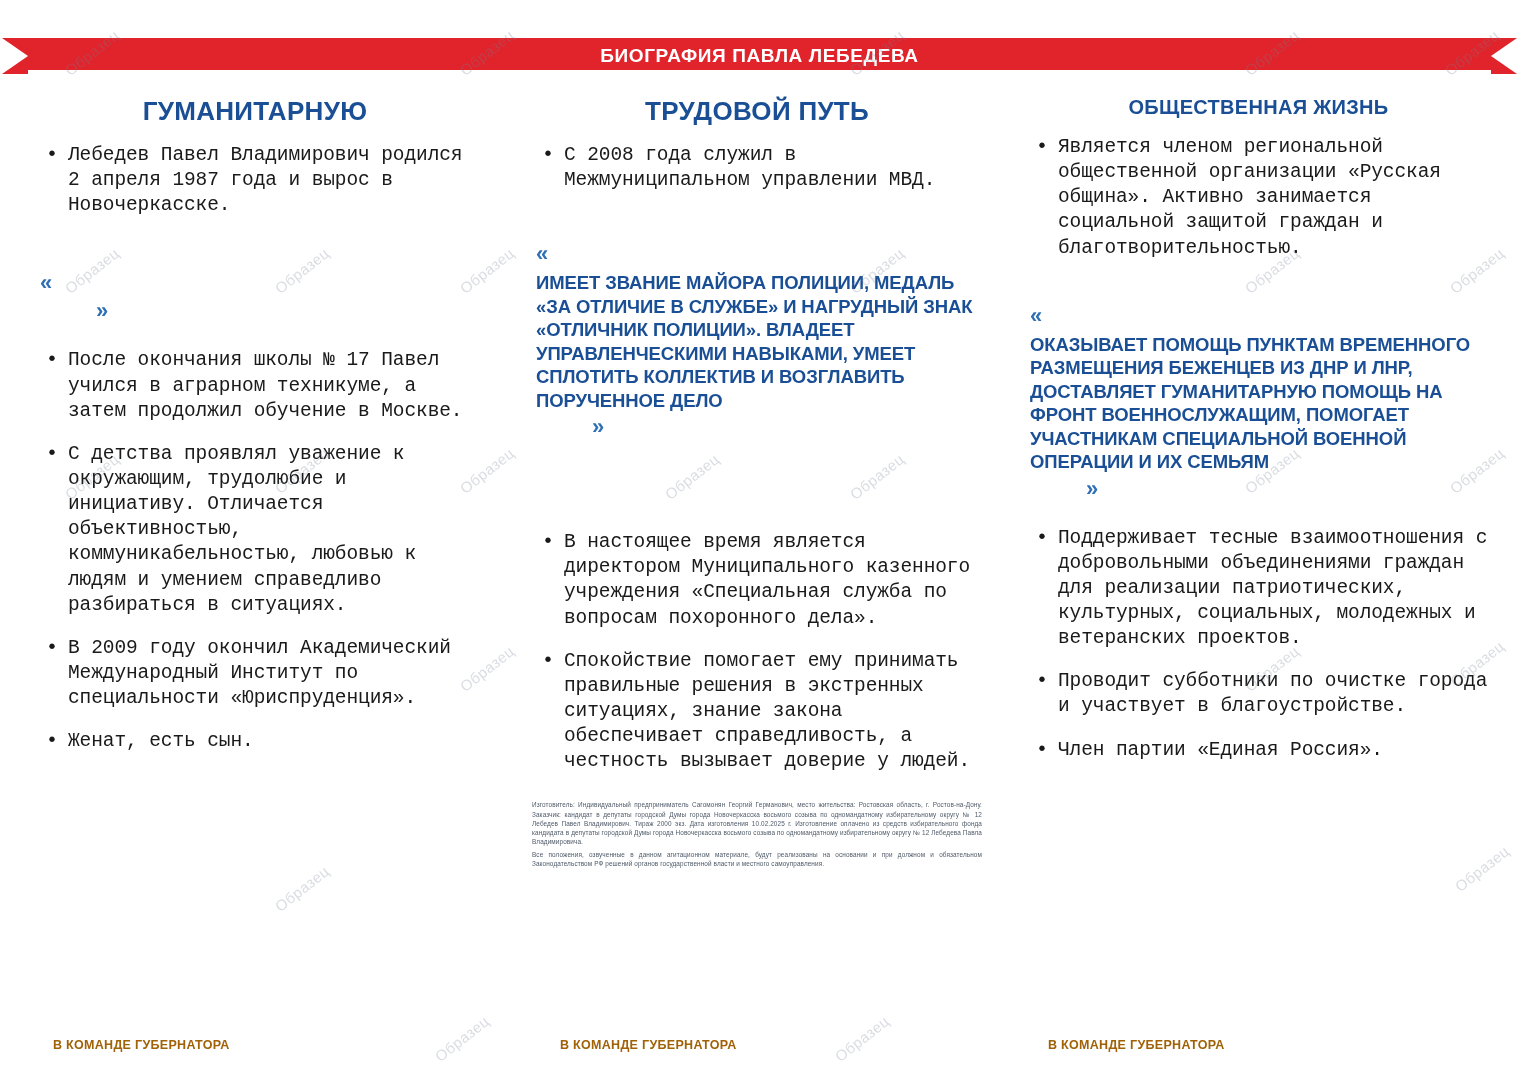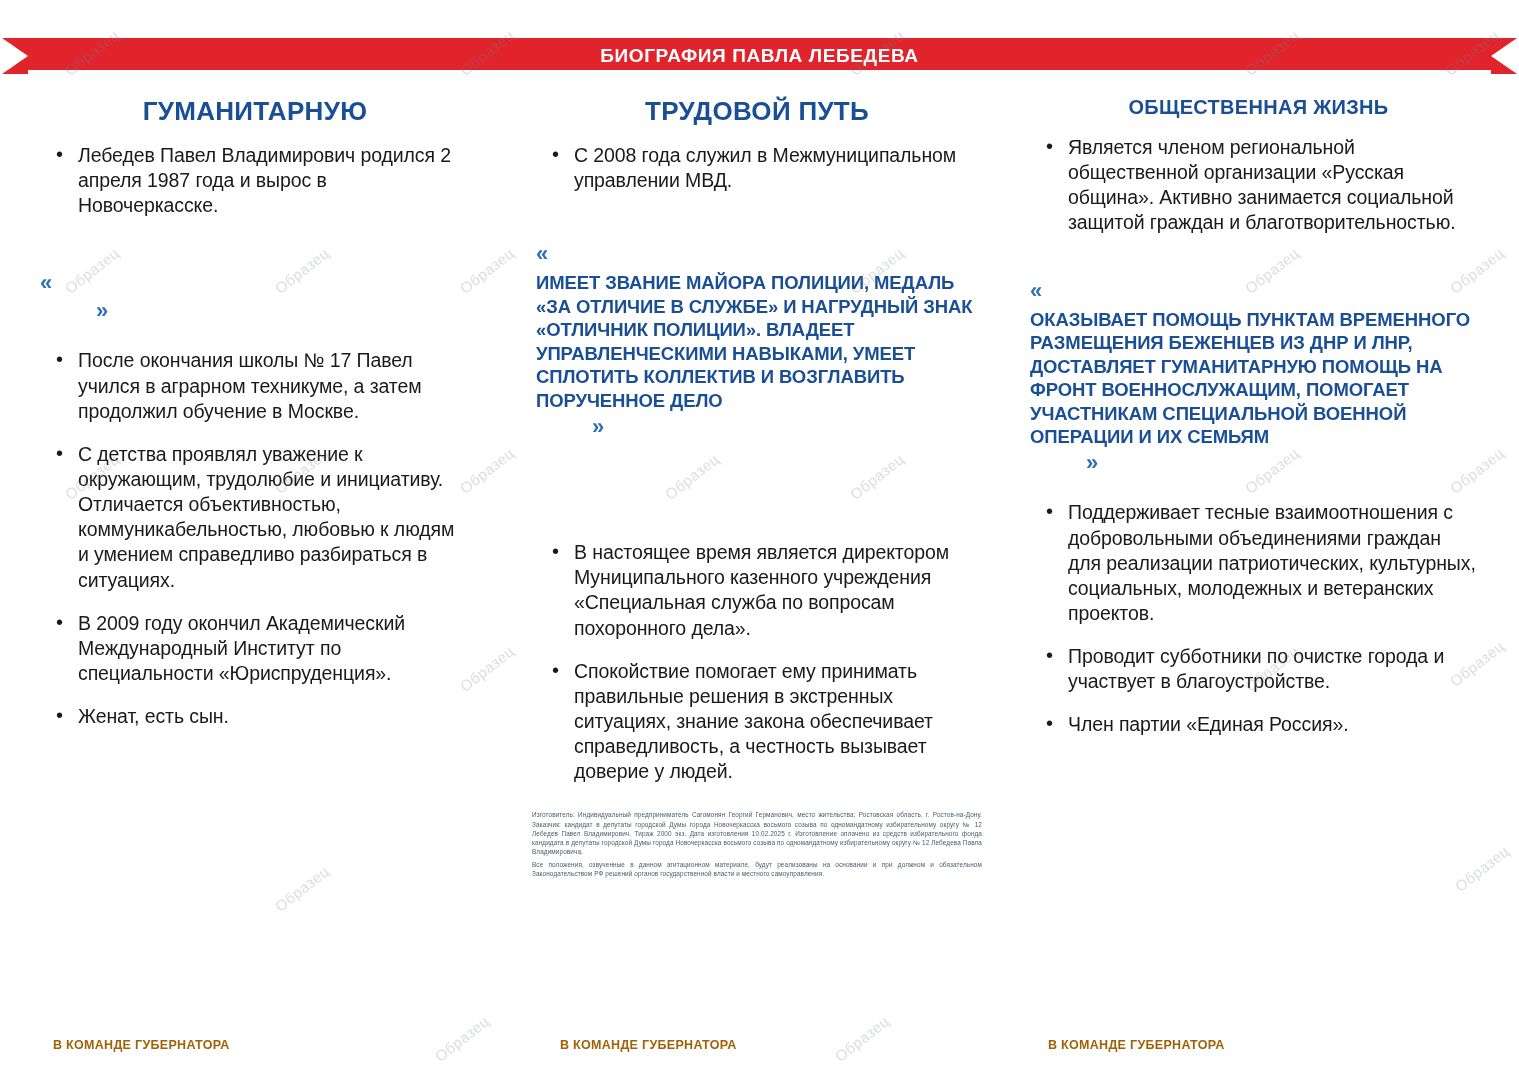--- a/index.html
+++ b/index.html
@@ -98,22 +98,23 @@
     font-size: 26px;
     font-weight: bold;
     text-align: center;
     letter-spacing: 0.3px;
     margin: 0 0 16px 0;
   }
   .col-3 .col-title { font-size: 20px; }
 
   ul.bullets {
     list-style: none;
-    margin: 12px;
+    margin: 2px;
     padding: 0;
+    font-family: Liberation Mono, monospace;
   }
   ul.bullets li {
     position: relative;
     padding-left: 30px;
     margin-bottom: 18px;
     font-size: 19.5px;
     line-height: 1.29;
     color: #1a1a1a;
     letter-spacing: -0.1px;
   }

